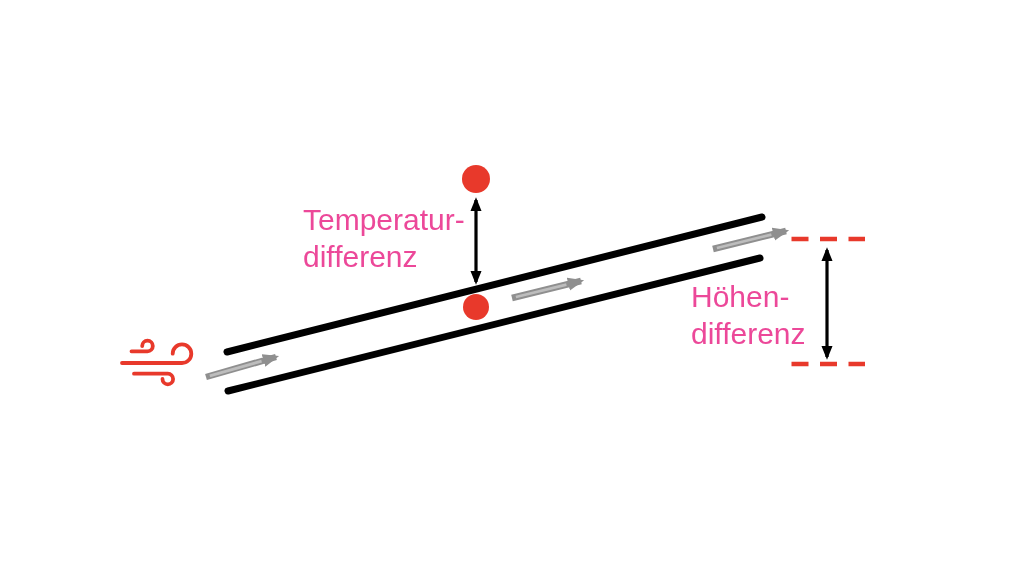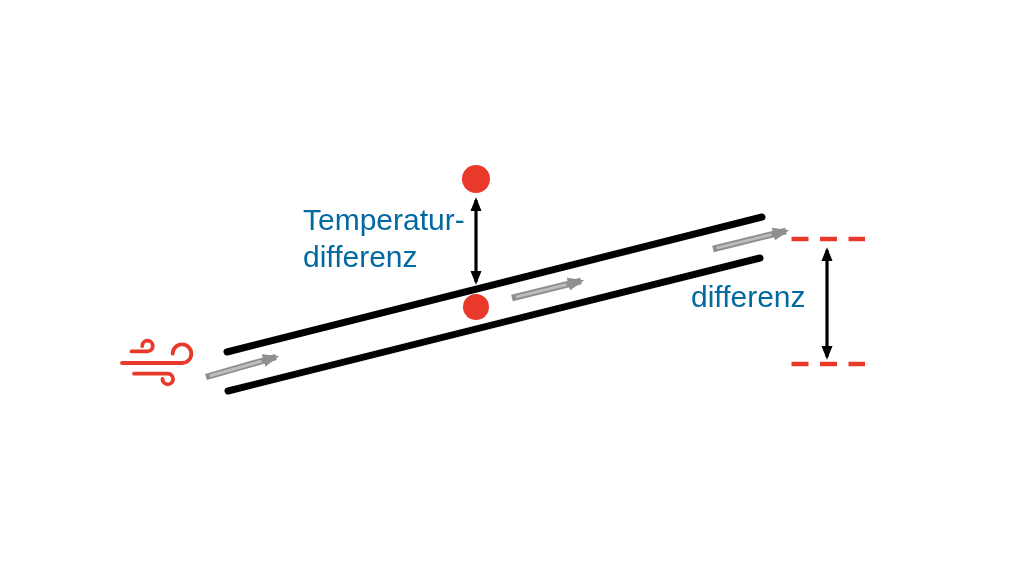--- a/index.html
+++ b/index.html
@@ -19,21 +19,21 @@
   }
   #diagram-svg {
     position: absolute;
     left: 0;
     top: 0;
   }
   .label {
     position: absolute;
     font-size: 30px;
     line-height: 37px;
-    color: #0369a1;
+    color: #ec4899;
     white-space: nowrap;
     letter-spacing: 0px;
   }
   .label span { display: block; }
   #label-wind        { left: 117px; top: 250px; }
   #label-temperature { left: 303px; top: 201px; }
   #label-height      { left: 691px; top: 278px; }
 </style>
 </head>
 <body>
@@ -83,16 +83,17 @@
     <line x1="827" y1="250" x2="827" y2="357" stroke="#000000" stroke-width="3.2" marker-start="url(#mBlack)" marker-end="url(#mBlack)"></line>
   </svg>
 
 
   <div class="label" id="label-temperature">
     <span>Temperatur-</span>
     <span>differenz</span>
   </div>
 
   <div class="label" id="label-height">
+    <span>Höhen-</span>
     <span>differenz</span>
   </div>
 
 </div>
 
 </body></html>

